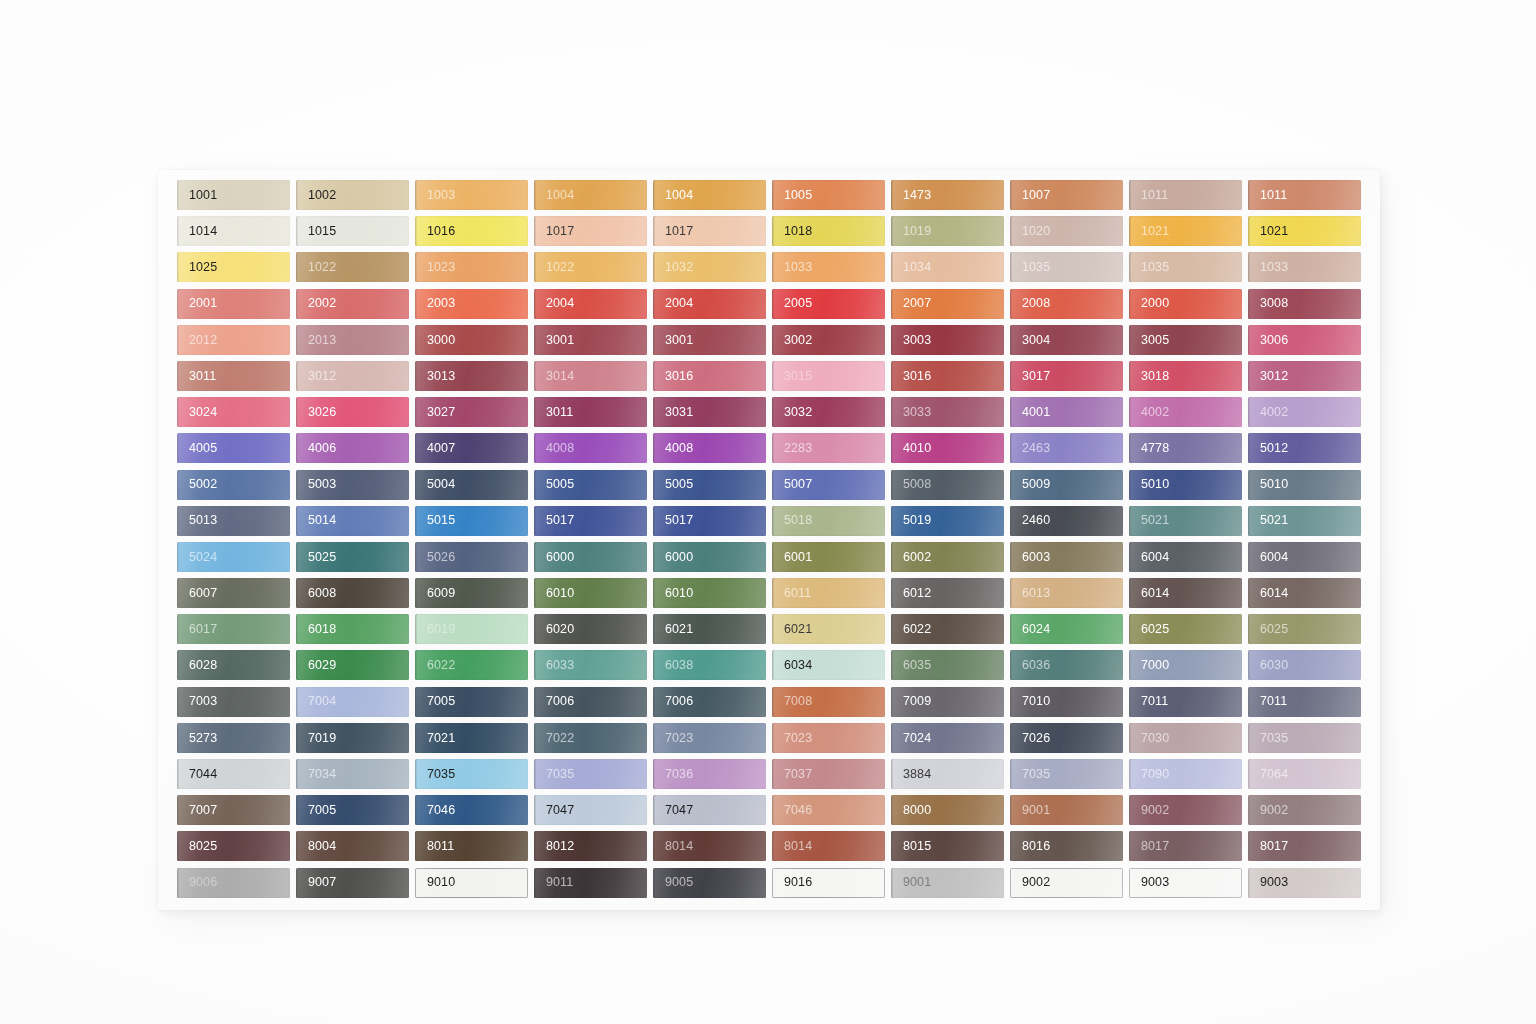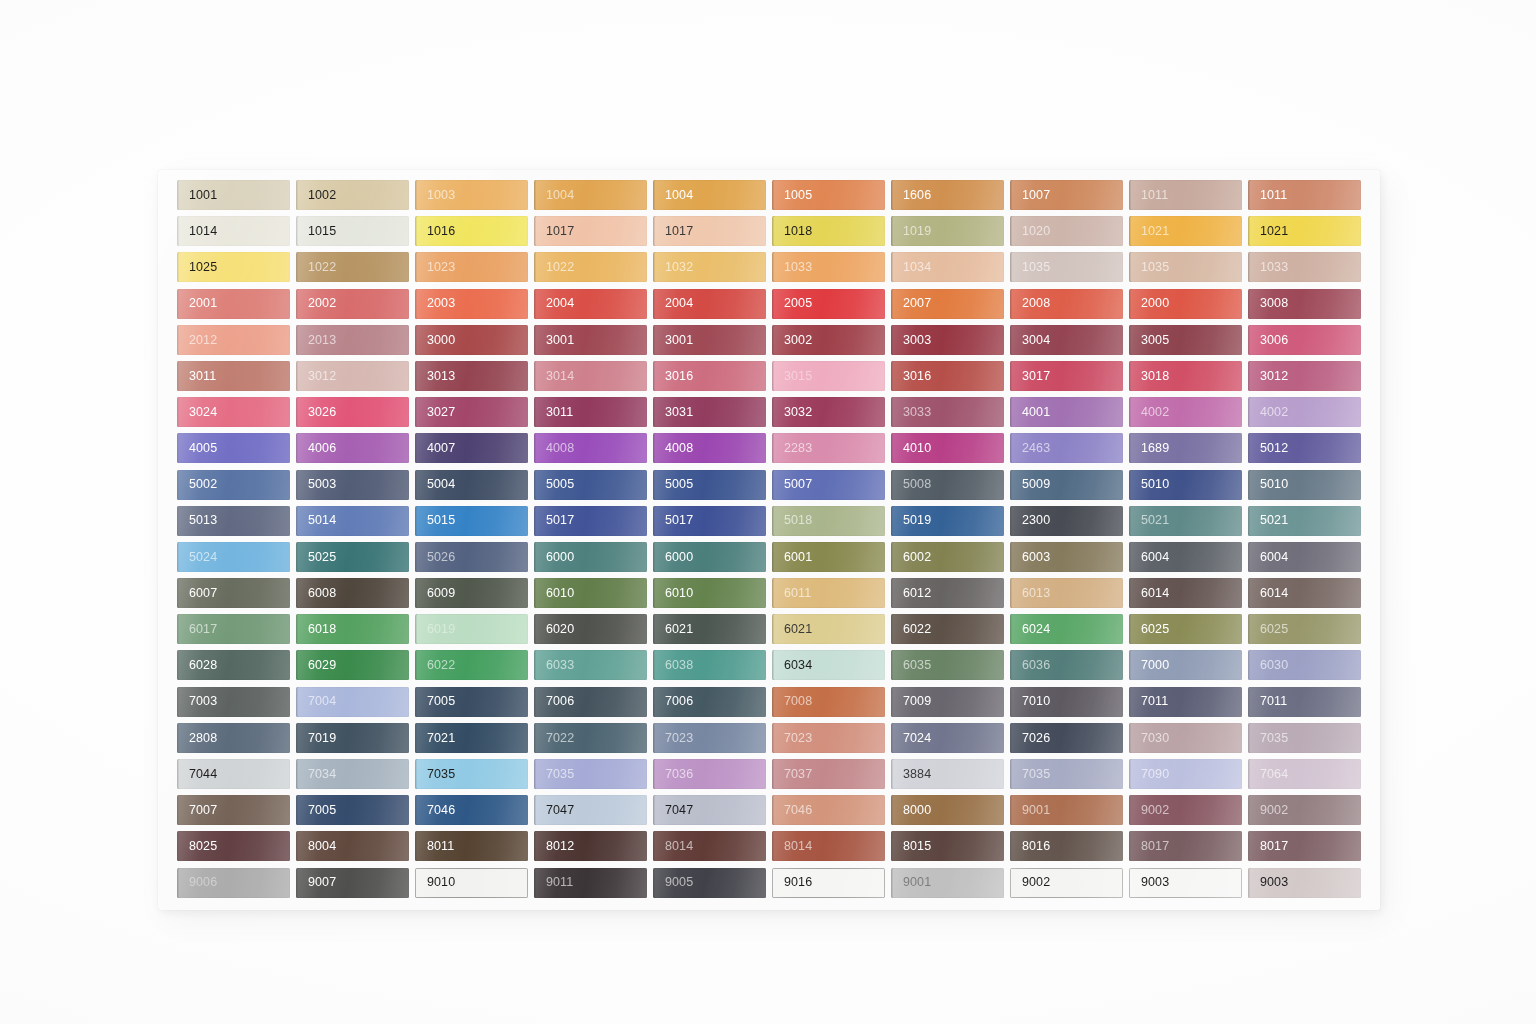--- a/index.html
+++ b/index.html
@@ -136,21 +136,21 @@
         <div class="swatch" style="background: linear-gradient(103deg, rgb(224, 161, 72) 0%, rgb(224, 161, 72) 55%, rgb(224, 161, 72) 100%) rgb(224, 161, 72);">
           <span class="code lbl-faint">1004</span>
         </div>
         <div class="swatch" style="background: linear-gradient(103deg, rgb(223, 162, 71) 0%, rgb(223, 162, 71) 55%, rgb(223, 162, 71) 100%) rgb(223, 162, 71);">
           <span class="code lbl-light">1004</span>
         </div>
         <div class="swatch" style="background: linear-gradient(103deg, rgb(224, 133, 81) 0%, rgb(224, 133, 81) 55%, rgb(224, 133, 81) 100%) rgb(224, 133, 81);">
           <span class="code lbl-light">1005</span>
         </div>
         <div class="swatch" style="background: linear-gradient(103deg, rgb(208, 144, 79) 0%, rgb(208, 144, 79) 55%, rgb(208, 144, 79) 100%) rgb(208, 144, 79);">
-          <span class="code lbl-light">1606</span>
+          <span class="code lbl-light">1473</span>
         </div>
         <div class="swatch" style="background: linear-gradient(103deg, rgb(204, 132, 87) 0%, rgb(204, 132, 87) 55%, rgb(204, 132, 87) 100%) rgb(204, 132, 87);">
           <span class="code lbl-light">1007</span>
         </div>
         <div class="swatch" style="background: linear-gradient(103deg, rgb(195, 163, 150) 0%, rgb(195, 163, 150) 55%, rgb(195, 163, 150) 100%) rgb(195, 163, 150);">
           <span class="code lbl-faint">1011</span>
         </div>
         <div class="swatch" style="background: linear-gradient(103deg, rgb(201, 124, 92) 0%, rgb(201, 124, 92) 55%, rgb(201, 124, 92) 100%) rgb(201, 124, 92);">
           <span class="code lbl-light">1011</span>
         </div>
@@ -352,21 +352,21 @@
         <div class="swatch" style="background: linear-gradient(103deg, rgb(217, 139, 172) 0%, rgb(217, 139, 172) 55%, rgb(217, 139, 172) 100%) rgb(217, 139, 172);">
           <span class="code lbl-faint">2283</span>
         </div>
         <div class="swatch" style="background: linear-gradient(103deg, rgb(181, 56, 131) 0%, rgb(181, 56, 131) 55%, rgb(181, 56, 131) 100%) rgb(181, 56, 131);">
           <span class="code lbl-light">4010</span>
         </div>
         <div class="swatch" style="background: linear-gradient(103deg, rgb(131, 121, 194) 0%, rgb(131, 121, 194) 55%, rgb(131, 121, 194) 100%) rgb(131, 121, 194);">
           <span class="code lbl-faint">2463</span>
         </div>
         <div class="swatch" style="background: linear-gradient(103deg, rgb(107, 99, 153) 0%, rgb(107, 99, 153) 55%, rgb(107, 99, 153) 100%) rgb(107, 99, 153);">
-          <span class="code lbl-light">1689</span>
+          <span class="code lbl-light">4778</span>
         </div>
         <div class="swatch" style="background: linear-gradient(103deg, rgb(70, 63, 140) 0%, rgb(70, 63, 140) 55%, rgb(70, 63, 140) 100%) rgb(70, 63, 140);">
           <span class="code lbl-light">5012</span>
         </div>
         <div class="swatch" style="background: linear-gradient(103deg, rgb(44, 79, 140) 0%, rgb(44, 79, 140) 55%, rgb(44, 79, 140) 100%) rgb(44, 79, 140);">
           <span class="code lbl-light">5002</span>
         </div>
         <div class="swatch" style="background: linear-gradient(103deg, rgb(62, 74, 102) 0%, rgb(62, 74, 102) 55%, rgb(62, 74, 102) 100%) rgb(62, 74, 102);">
           <span class="code lbl-light">5003</span>
         </div>
@@ -409,21 +409,21 @@
         <div class="swatch" style="background: linear-gradient(103deg, rgb(61, 80, 150) 0%, rgb(61, 80, 150) 55%, rgb(61, 80, 150) 100%) rgb(61, 80, 150);">
           <span class="code lbl-light">5017</span>
         </div>
         <div class="swatch" style="background: linear-gradient(103deg, rgb(168, 180, 138) 0%, rgb(168, 180, 138) 55%, rgb(168, 180, 138) 100%) rgb(168, 180, 138);">
           <span class="code lbl-faint">5018</span>
         </div>
         <div class="swatch" style="background: linear-gradient(103deg, rgb(42, 90, 146) 0%, rgb(42, 90, 146) 55%, rgb(42, 90, 146) 100%) rgb(42, 90, 146);">
           <span class="code lbl-light">5019</span>
         </div>
         <div class="swatch" style="background: linear-gradient(103deg, rgb(56, 60, 68) 0%, rgb(56, 60, 68) 55%, rgb(56, 60, 68) 100%) rgb(56, 60, 68);">
-          <span class="code lbl-light">2300</span>
+          <span class="code lbl-light">2460</span>
         </div>
         <div class="swatch" style="background: linear-gradient(103deg, rgb(75, 123, 122) 0%, rgb(75, 123, 122) 55%, rgb(75, 123, 122) 100%) rgb(75, 123, 122);">
           <span class="code lbl-faint">5021</span>
         </div>
         <div class="swatch" style="background: linear-gradient(103deg, rgb(78, 126, 127) 0%, rgb(78, 126, 127) 55%, rgb(78, 126, 127) 100%) rgb(78, 126, 127);">
           <span class="code lbl-light">5021</span>
         </div>
         <div class="swatch" style="background: linear-gradient(103deg, rgb(85, 165, 216) 0%, rgb(85, 165, 216) 55%, rgb(85, 165, 216) 100%) rgb(85, 165, 216);">
           <span class="code lbl-faint">5024</span>
         </div>
@@ -568,21 +568,21 @@
         <div class="swatch" style="background: linear-gradient(103deg, rgb(76, 71, 80) 0%, rgb(76, 71, 80) 55%, rgb(76, 71, 80) 100%) rgb(76, 71, 80);">
           <span class="code lbl-light">7010</span>
         </div>
         <div class="swatch" style="background: linear-gradient(103deg, rgb(59, 63, 90) 0%, rgb(59, 63, 90) 55%, rgb(59, 63, 90) 100%) rgb(59, 63, 90);">
           <span class="code lbl-light">7011</span>
         </div>
         <div class="swatch" style="background: linear-gradient(103deg, rgb(64, 68, 95) 0%, rgb(64, 68, 95) 55%, rgb(64, 68, 95) 100%) rgb(64, 68, 95);">
           <span class="code lbl-light">7011</span>
         </div>
         <div class="swatch" style="background: linear-gradient(103deg, rgb(76, 93, 112) 0%, rgb(76, 93, 112) 55%, rgb(76, 93, 112) 100%) rgb(76, 93, 112);">
-          <span class="code lbl-light">2808</span>
+          <span class="code lbl-light">5273</span>
         </div>
         <div class="swatch" style="background: linear-gradient(103deg, rgb(57, 75, 90) 0%, rgb(57, 75, 90) 55%, rgb(57, 75, 90) 100%) rgb(57, 75, 90);">
           <span class="code lbl-light">7019</span>
         </div>
         <div class="swatch" style="background: linear-gradient(103deg, rgb(47, 73, 96) 0%, rgb(47, 73, 96) 55%, rgb(47, 73, 96) 100%) rgb(47, 73, 96);">
           <span class="code lbl-light">7021</span>
         </div>
         <div class="swatch" style="background: linear-gradient(103deg, rgb(75, 99, 112) 0%, rgb(75, 99, 112) 55%, rgb(75, 99, 112) 100%) rgb(75, 99, 112);">
           <span class="code lbl-faint">7022</span>
         </div>

